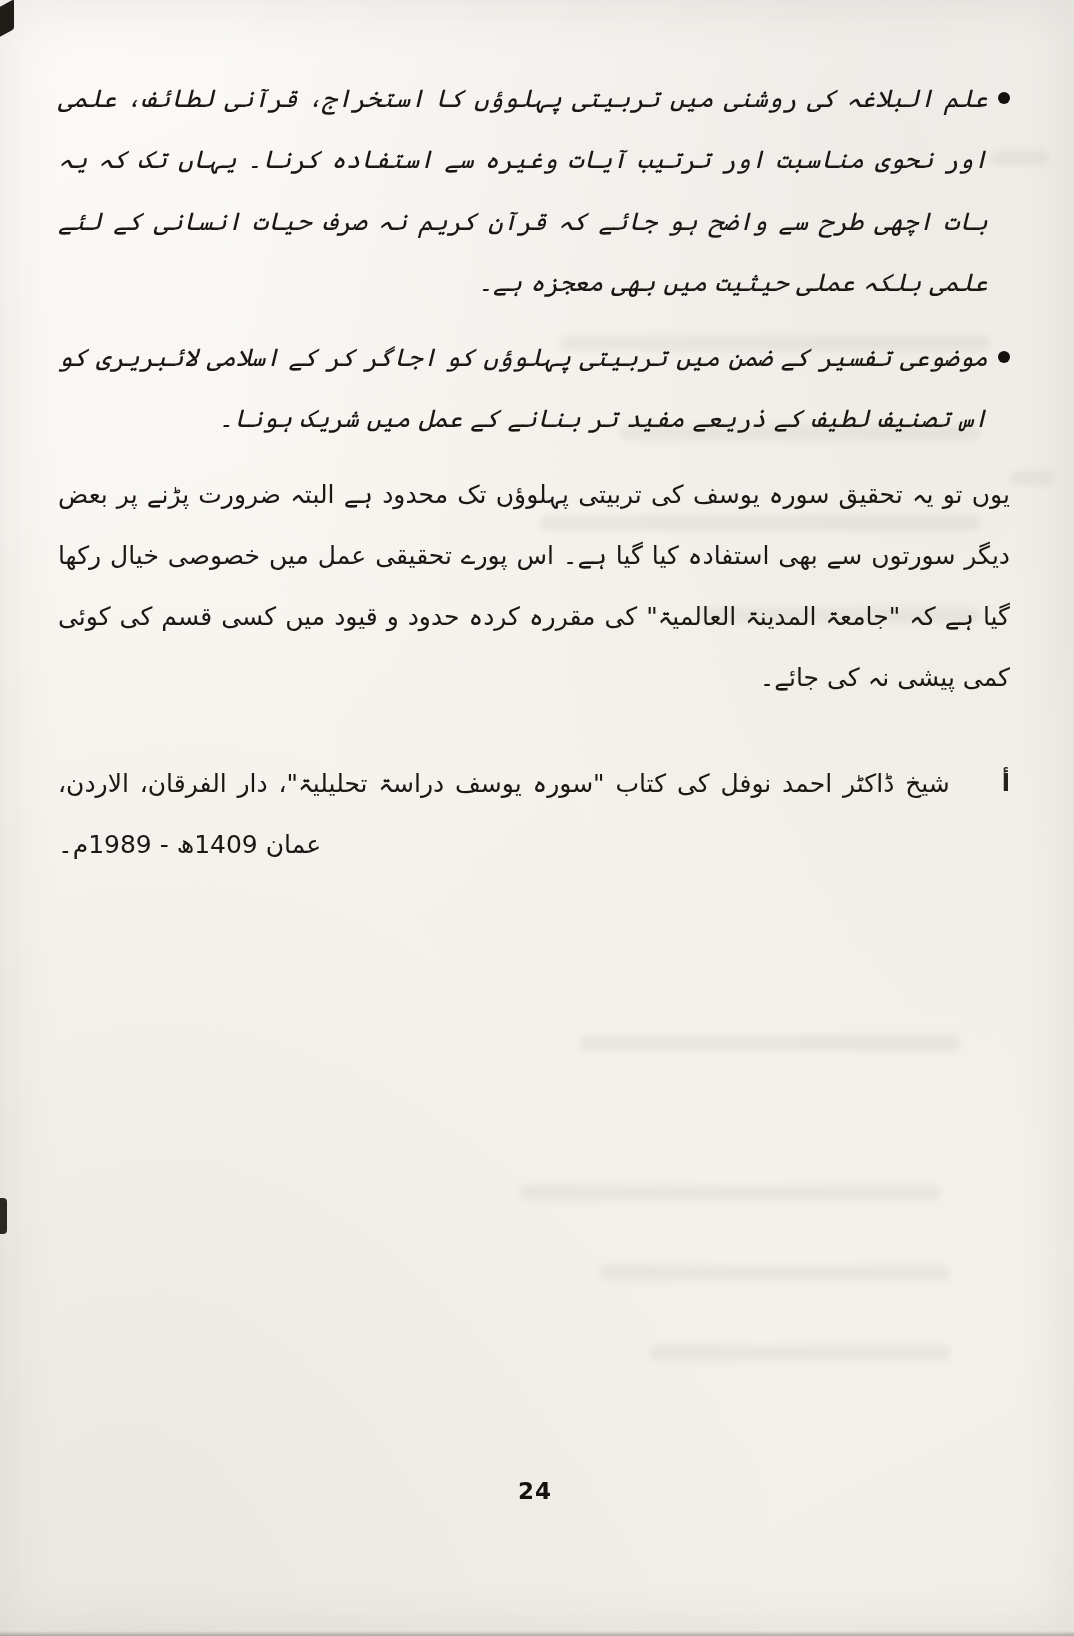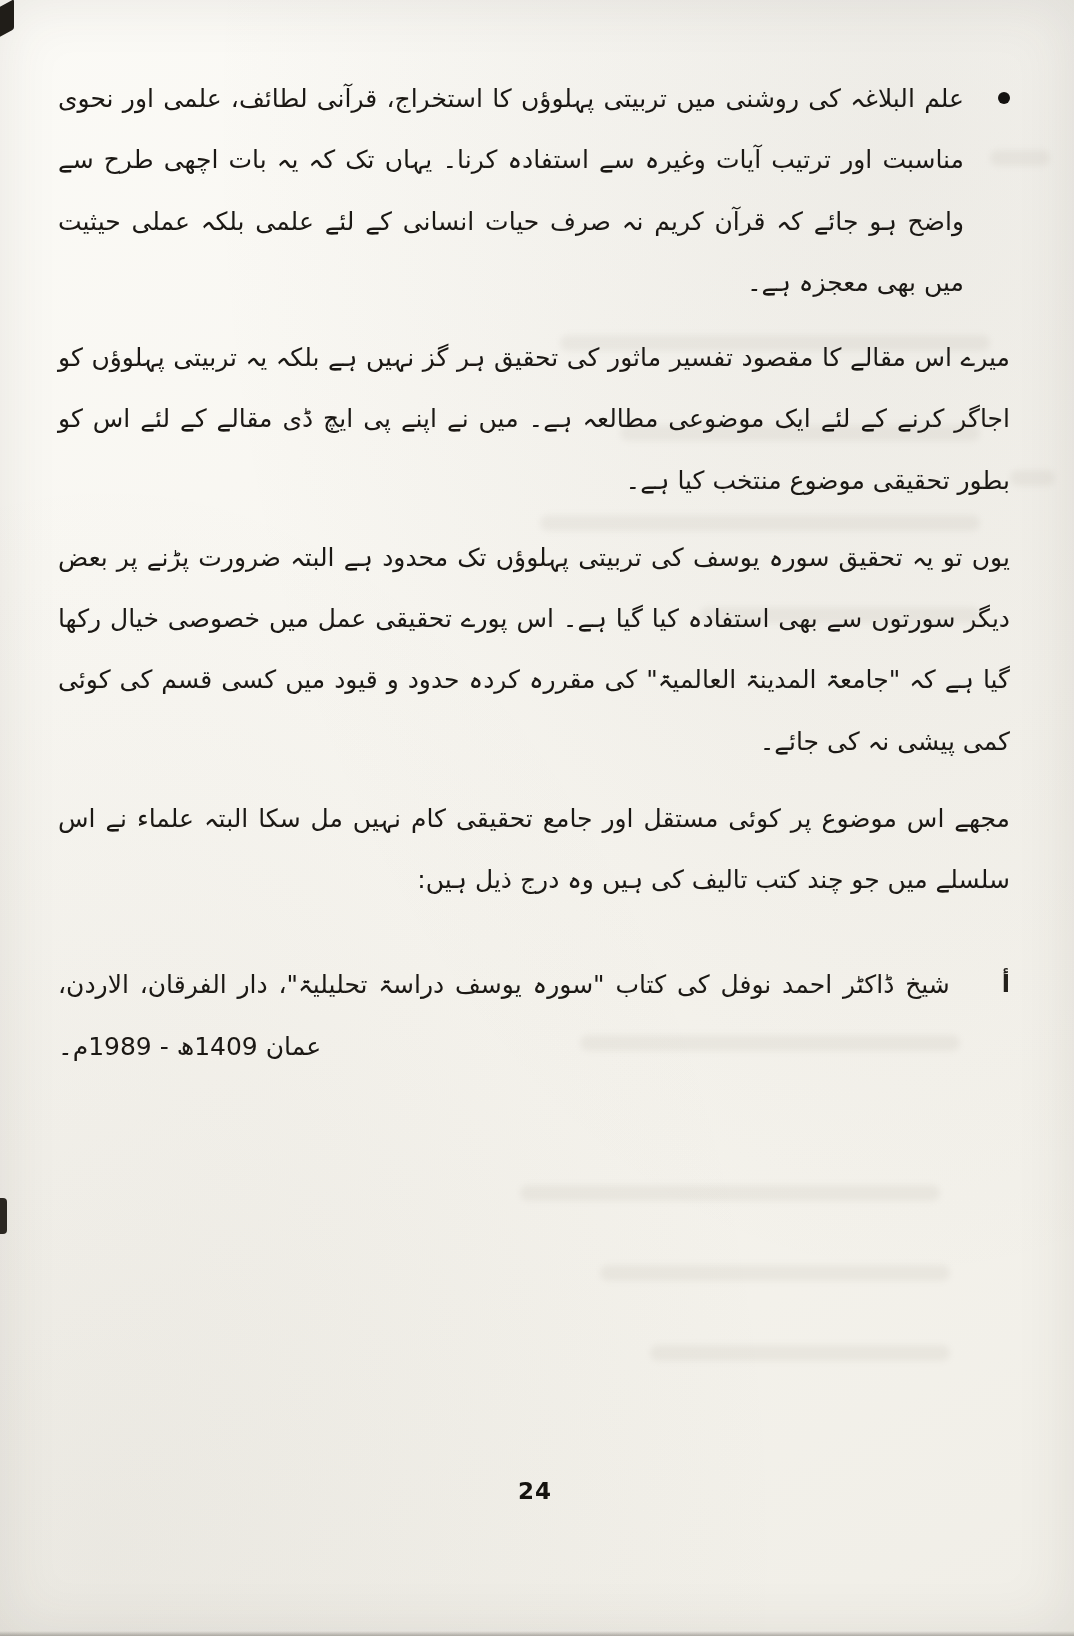--- a/index.html
+++ b/index.html
@@ -61,22 +61,23 @@
     line-height: 2.45;
     text-align: justify;
   }
   .bullet-list {
     list-style: none;
     margin: 0 0 14px 0;
     padding: 0;
   }
   .bullet-item {
     display: flex;
-    gap: 34px;
+    gap: 10px;
     margin-bottom: 14px;
+    font-style: italic;
   }
   .bullet-dot {
     flex: 0 0 auto;
     width: 12px; height: 12px;
     margin-top: 24px;
     border-radius: 50%;
     background: #141210;
   }
   .section-heading {
     font-size: 28px;
@@ -132,28 +133,30 @@
   <div class="ghost" style="top:150px; left:990px; width:60px;"></div>
   <div class="ghost" style="top:470px; left:1010px; width:45px;"></div>
 
   <div class="content">
 
     <ul class="bullet-list">
       <li class="bullet-item">
         <span class="bullet-dot"></span>
         <p class="para">علم البلاغہ کی روشنی میں تربیتی پہلوؤں کا استخراج، قرآنی لطائف، علمی اور نحوی مناسبت اور ترتیب آیات وغیرہ سے استفادہ کرنا۔ یہاں تک کہ یہ بات اچھی طرح سے واضح ہو جائے کہ قرآن کریم نہ صرف حیات انسانی کے لئے علمی بلکہ عملی حیثیت میں بھی معجزہ ہے۔</p>
       </li>
+      <li class="bullet-item">
+        <span class="bullet-dot"></span>
+        <p class="para">موضوعی تفسیر کے ضمن میں تربیتی پہلوؤں کو اجاگر کر کے اسلامی لائبریری کو اس تصنیف لطیف کے ذریعے مفید تر بنانے کے عمل میں شریک ہونا۔</p>
+      </li>
     </ul>
 
 
-    <p class="para">میرے اس مقالے کا مقصود تفسیر ماثور کی تحقیق ہر گز نہیں ہے بلکہ یہ تربیتی پہلوؤں کو اجاگر کرنے کے لئے ایک موضوعی مطالعہ ہے۔ میں نے اپنے پی ایچ ڈی مقالے کے لئے اس کو بطور تحقیقی موضوع منتخب کیا ہے۔</p>
     <p class="para">یوں تو یہ تحقیق سورہ یوسف کی تربیتی پہلوؤں تک محدود ہے البتہ ضرورت پڑنے پر بعض دیگر سورتوں سے بھی استفادہ کیا گیا ہے۔ اس پورے تحقیقی عمل میں خصوصی خیال رکھا گیا ہے کہ "جامعۃ المدینۃ العالمیۃ" کی مقررہ کردہ حدود و قیود میں کسی قسم کی کوئی کمی پیشی نہ کی جائے۔</p>
 
 
-    <p class="para">مجھے اس موضوع پر کوئی مستقل اور جامع تحقیقی کام نہیں مل سکا البتہ علماء نے اس سلسلے میں جو چند کتب تالیف کی ہیں وہ درج ذیل ہیں:</p>
 
     <div class="numbered-item">
       <span class="item-marker">أ</span>
       <p class="para">شیخ ڈاکٹر احمد نوفل کی کتاب "سورہ یوسف دراسۃ تحلیلیۃ"، دار الفرقان، الاردن، عمان 1409ھ - 1989م۔</p>
     </div>
 
   </div>
 
   <div class="page-number">24</div>
 

